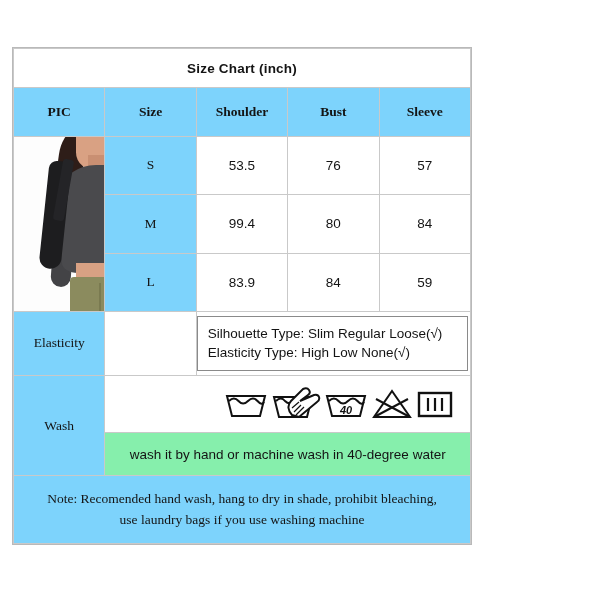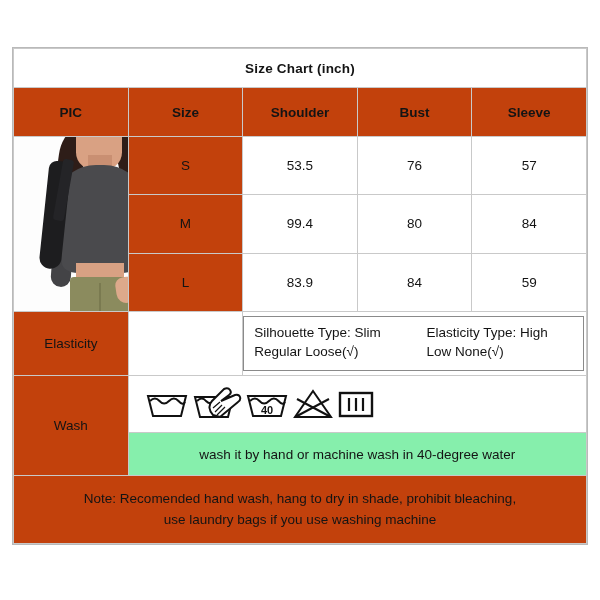--- a/index.html
+++ b/index.html
@@ -12,41 +12,41 @@
     height: 600px;
     font-family: "Liberation Sans", sans-serif;
     color: #1a1a1a;
     position: relative;
     overflow: hidden;
   }
   .chart-wrap {
     position: absolute;
     left: 12px;
     top: 47px;
-    width: 576px;
+    width: 460px;
     height: 498px;
     box-sizing: border-box;
     border: 1px solid #b9b9b9;
     background: #ffffff;
   }
   table.size-chart {
     width: 100%;
     height: 100%;
     border-collapse: collapse;
     table-layout: fixed;
   }
   table.size-chart td {
     border: 1px solid #c9c9c9;
     text-align: center;
     vertical-align: middle;
     font-size: 13.5px;
     color: #141414;
     padding: 0;
   }
-  .peach { background: #c2410c; }
+  .peach { background: #7dd3fc; font-family: Liberation Serif, serif; }
   .white { background: #ffffff; }
 
   .title-cell {
     font-size: 15px;
     font-weight: bold;
     letter-spacing: .2px;
     height: 38px;
     background: #ffffff;
   }
   .head-cell {
@@ -169,32 +169,33 @@
     box-sizing: border-box;
     border: 1px solid #8a8a8a;
     margin: 4px 2px 4px 0;
     padding: 6px 8px 7px 10px;
     text-align: left;
     line-height: 1.42;
     font-size: 13.5px;
     background: #ffffff;
     height: calc(100% - 8px);
     display: flex;
-    flex-direction: row;
+    flex-direction: column;
     justify-content: center;
   }
   .wash-label { font-size: 13.5px; margin-top: 46px; }
   .icons-cell { background: #ffffff; }
   .icon-row {
     display: flex;
     align-items: center;
-    justify-content: flex-start;
+    justify-content: flex-end;
     height: 100%;
     padding: 0 14px;
     box-sizing: border-box;
+    font-style: italic;
   }
   .icon-row svg { display: block; }
   .wash-text-cell {
     background: #86efac;
     font-size: 13.5px;
     height: 42px;
   }
   .note-cell {
     height: 66px;
     font-size: 14px;

